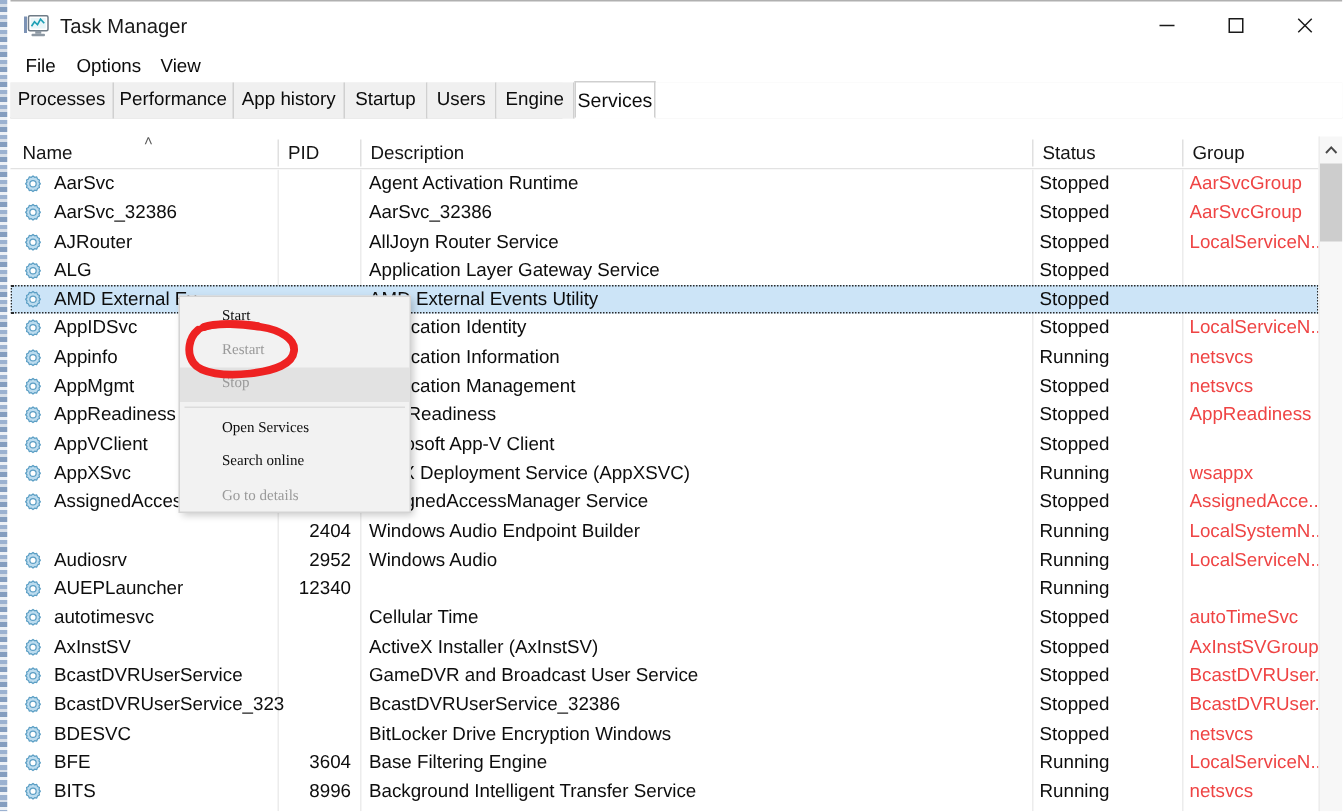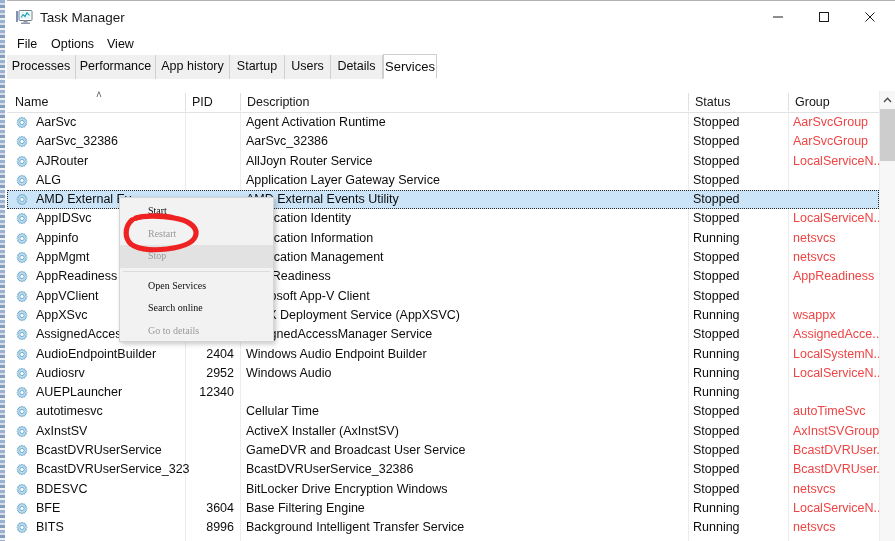--- a/index.html
+++ b/index.html
@@ -315,21 +315,21 @@
       <div class="menu-item" style="left: 93px;">View</div>
     </div>
 
   <div class="tabstrip" id="tabstrip">
     <div class="tabfill"></div>
   <div class="tab" style="left: 0px; width: 69px; text-align: center; padding: 0px;">Processes</div>
       <div class="tab" style="left: 69px; width: 80px; text-align: center; padding: 0px;">Performance</div>
       <div class="tab" style="left: 149px; width: 74px; text-align: center; padding: 0px;">App history</div>
       <div class="tab" style="left: 223px; width: 55px; text-align: center; padding: 0px;">Startup</div>
       <div class="tab" style="left: 278px; width: 46px; text-align: center; padding: 0px;">Users</div>
-      <div class="tab" style="left: 324px; width: 52px; text-align: center; padding: 0px;">Details</div>
+      <div class="tab" style="left: 324px; width: 52px; text-align: center; padding: 0px;">Engine</div>
       <div class="tab active" style="left: 376px; width: 54px; text-align: center; padding: 0px; top: -1px;">Services</div>
     </div>
 
   <div class="listhead" id="listhead">
       <div class="hcell" style="left: 1px;">Name</div>
       <div class="sortcaret" style="left: 86px;">˄</div>
       <div class="hcell" style="left: 178px;">PID</div>
       <div class="hdiv" style="left: 178px;"></div>
       <div class="hcell" style="left: 233px;">Description</div>
       <div class="hdiv" style="left: 233px;"></div>
@@ -458,24 +458,20 @@
         <span class="c-name"><span class="gear"><svg width="14" height="14" viewBox="0 0 14 14">
               <path d="M7 1.3 8.1 2.2 9.5 1.9 10 3.3 11.3 4 11 5.4 11.9 6.5 11 7.6 11.3 9 10 9.7 9.5 11.1 8.1 10.8 7 11.7 5.9 10.8 4.5 11.1 4 9.7 2.7 9 3 7.6 2.1 6.5 3 5.4 2.7 4 4 3.3 4.5 1.9 5.9 2.2Z" fill="#bcdcef" stroke="#5b9ec4" stroke-width=".8" stroke-linejoin="round"></path>
               <circle cx="7" cy="6.5" r="2.1" fill="#ffffff" stroke="#5b9ec4" stroke-width=".8"></circle>
             </svg></span>AssignedAccessM</span>
         <span class="c-pid"></span>
         <span class="c-desc">AssignedAccessManager Service</span>
         <span class="c-status">Stopped</span>
         <span class="c-group">AssignedAcce...</span>
       </div>
       <div class="row">
-        <span class="c-name"><span class="gear"><svg width="14" height="14" viewBox="0 0 14 14">
-              <path d="M7 1.3 8.1 2.2 9.5 1.9 10 3.3 11.3 4 11 5.4 11.9 6.5 11 7.6 11.3 9 10 9.7 9.5 11.1 8.1 10.8 7 11.7 5.9 10.8 4.5 11.1 4 9.7 2.7 9 3 7.6 2.1 6.5 3 5.4 2.7 4 4 3.3 4.5 1.9 5.9 2.2Z" fill="#bcdcef" stroke="#5b9ec4" stroke-width=".8" stroke-linejoin="round"></path>
-              <circle cx="7" cy="6.5" r="2.1" fill="#ffffff" stroke="#5b9ec4" stroke-width=".8"></circle>
-            </svg></span>AudioEndpointBuilder</span>
         <span class="c-pid">2404</span>
         <span class="c-desc">Windows Audio Endpoint Builder</span>
         <span class="c-status">Running</span>
         <span class="c-group">LocalSystemN...</span>
       </div>
       <div class="row">
         <span class="c-name"><span class="gear"><svg width="14" height="14" viewBox="0 0 14 14">
               <path d="M7 1.3 8.1 2.2 9.5 1.9 10 3.3 11.3 4 11 5.4 11.9 6.5 11 7.6 11.3 9 10 9.7 9.5 11.1 8.1 10.8 7 11.7 5.9 10.8 4.5 11.1 4 9.7 2.7 9 3 7.6 2.1 6.5 3 5.4 2.7 4 4 3.3 4.5 1.9 5.9 2.2Z" fill="#bcdcef" stroke="#5b9ec4" stroke-width=".8" stroke-linejoin="round"></path>
               <circle cx="7" cy="6.5" r="2.1" fill="#ffffff" stroke="#5b9ec4" stroke-width=".8"></circle>
             </svg></span>Audiosrv</span>

